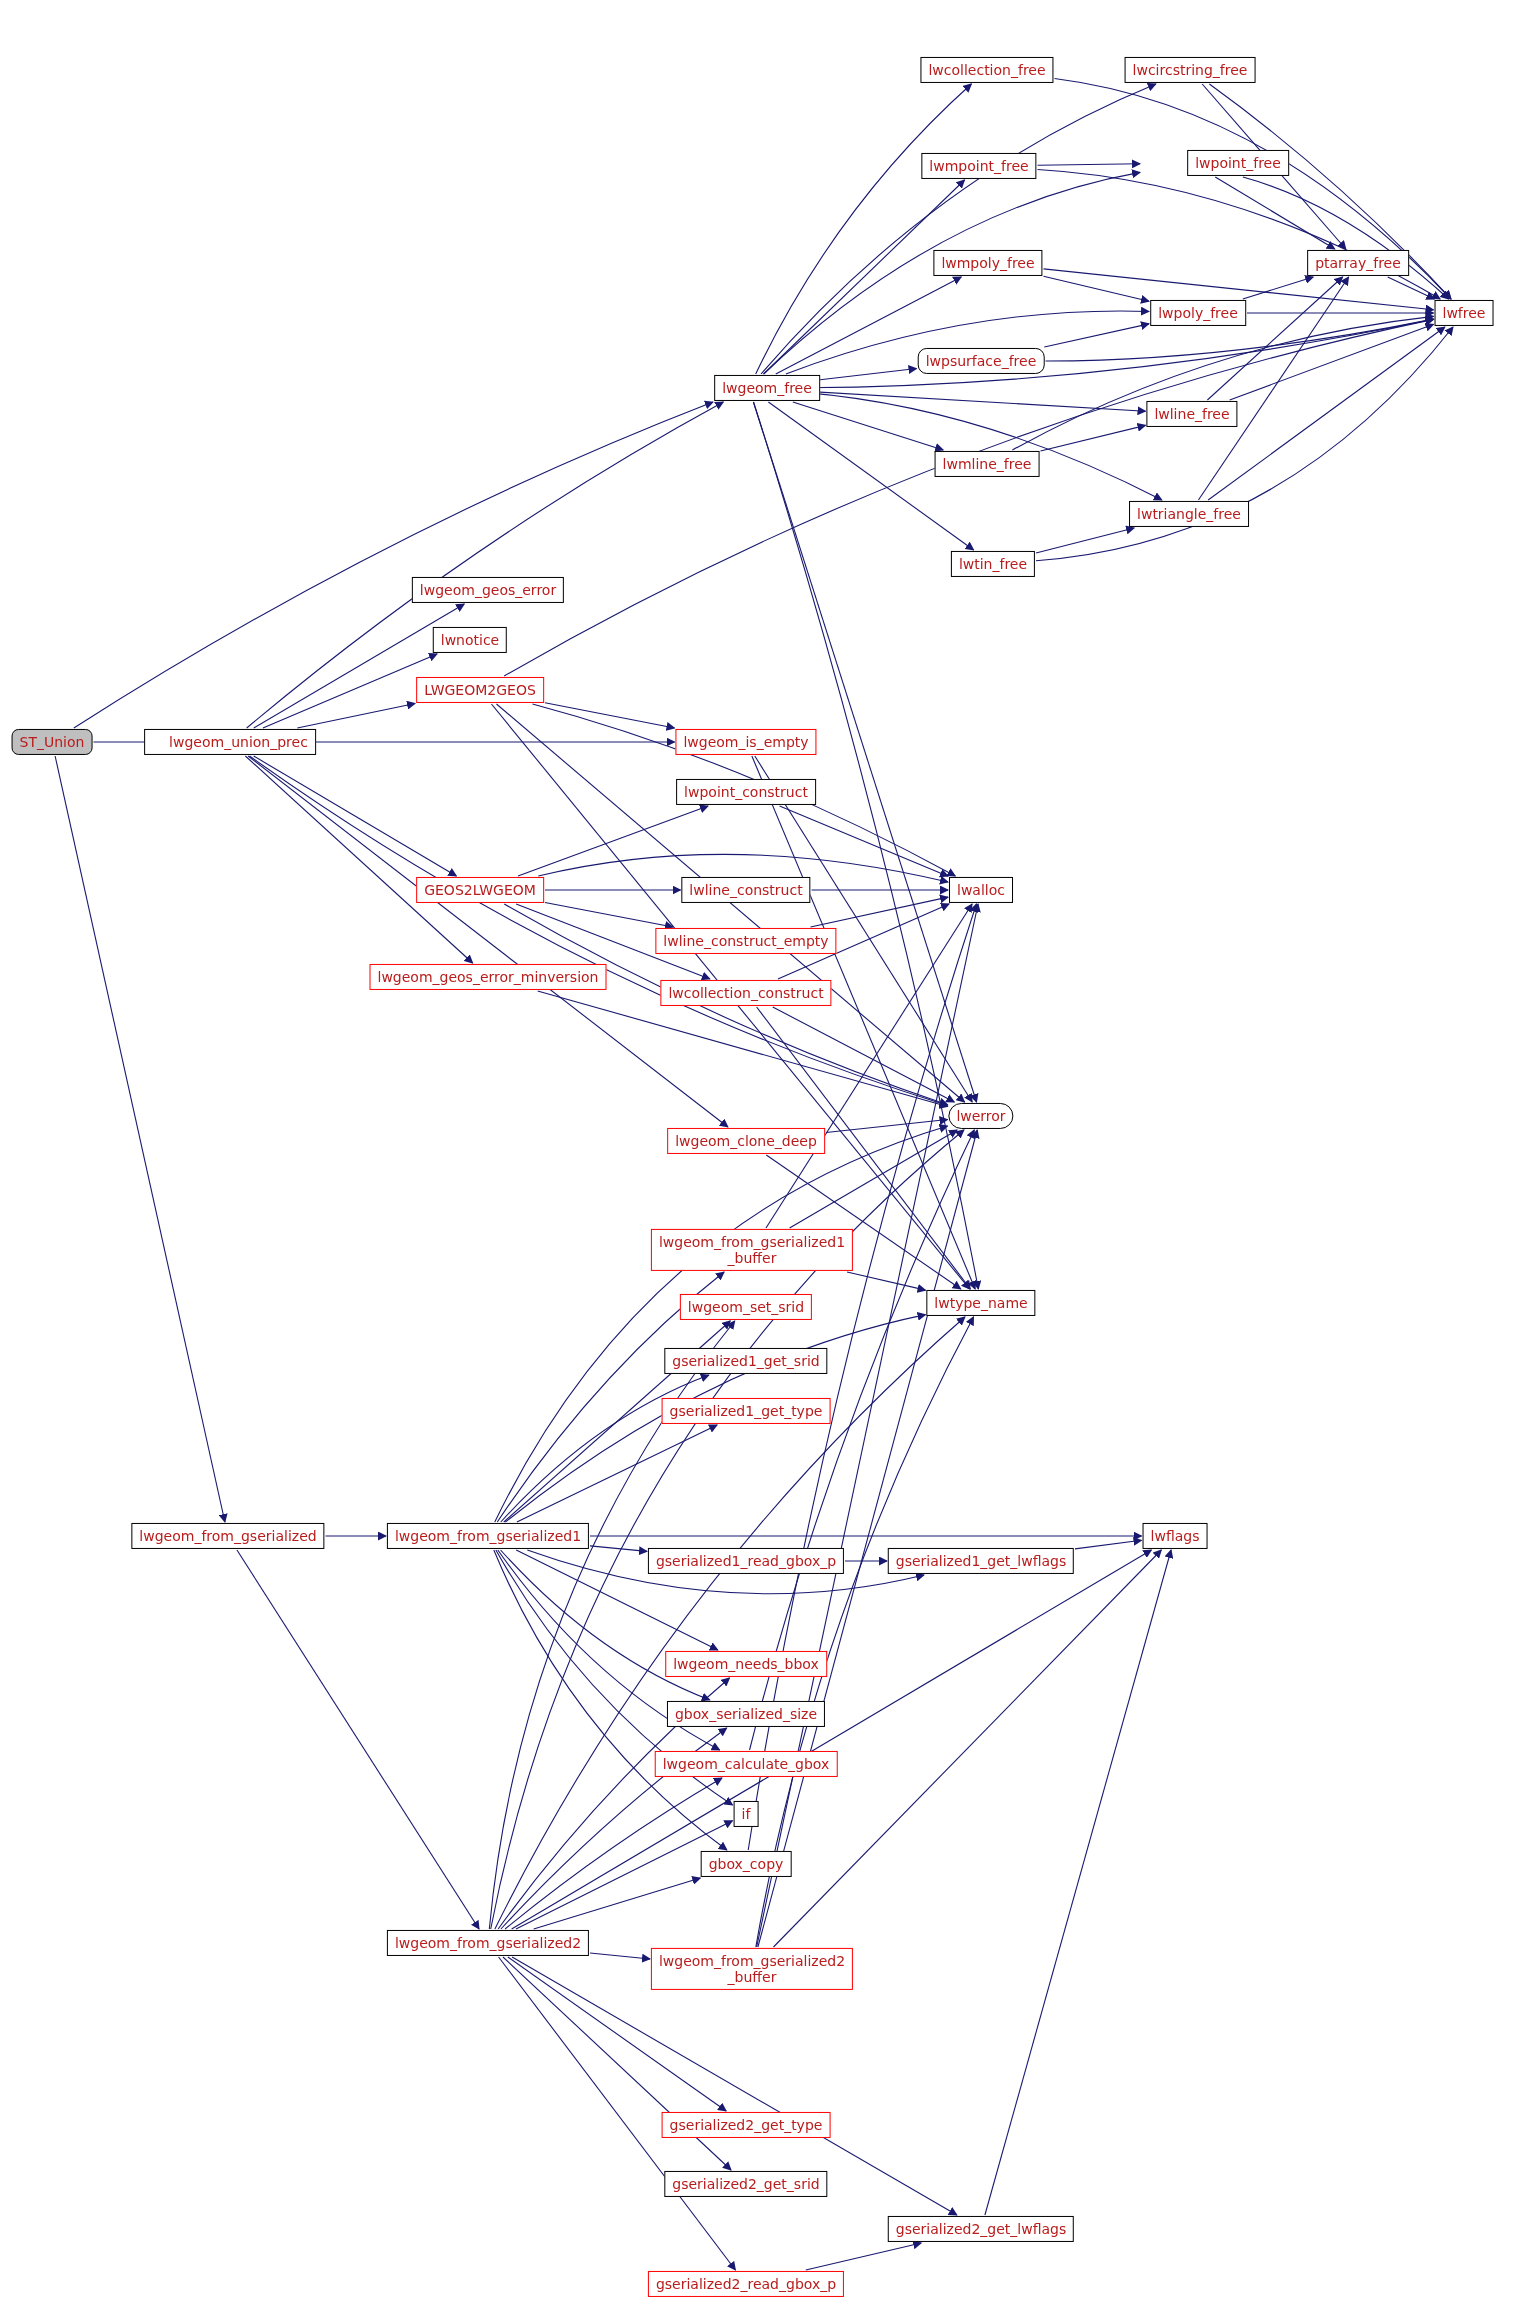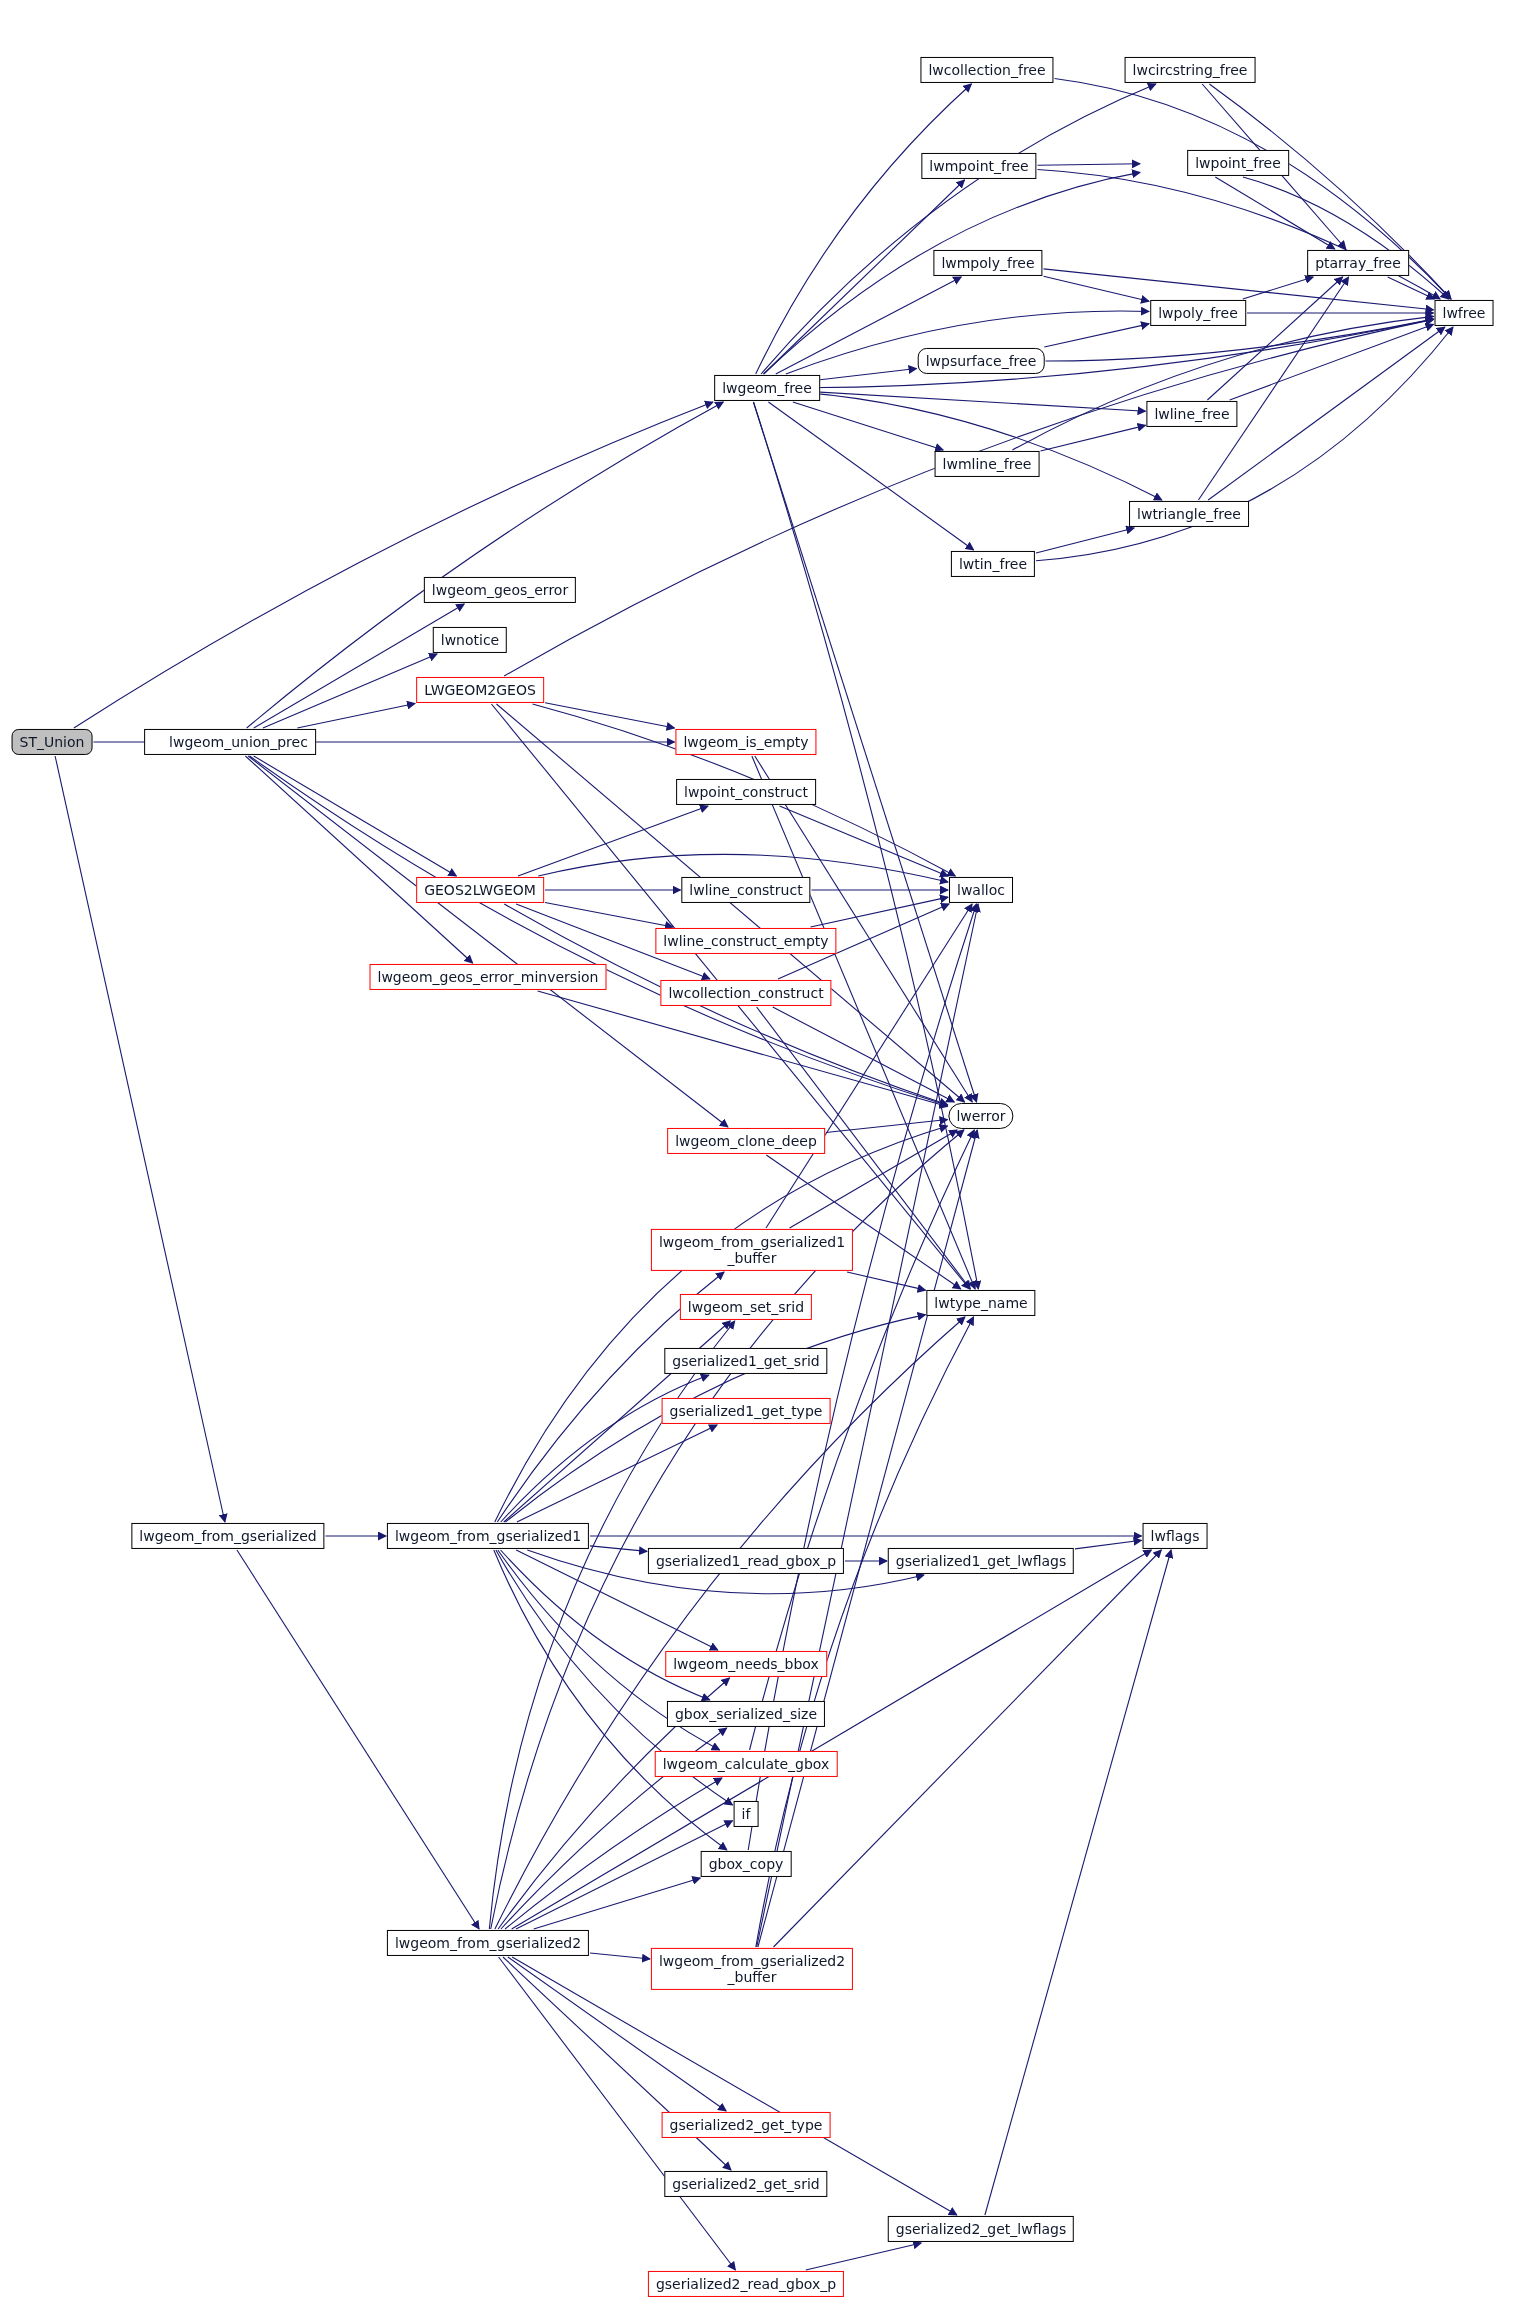--- a/index.html
+++ b/index.html
@@ -13,21 +13,21 @@
   }
   #edges { position:absolute; left:0; top:0; }
   .node {
     position:absolute;
     transform:translate(-50%,-50%);
     background:#ffffff;
     border:1px solid #000000;
     padding:4px 7px;
     font-size:14px;
     line-height:1.15;
-    color:#0f172a;
+    color:#b91c1c;
     white-space:pre;
     text-align:center;
     box-sizing:border-box;
     cursor:pointer;
   }
   .node.truncated { border-color:#ff0000; }
   .node.root { background:#bfbfbf;border-radius:7px; }
 </style>
 </head>
 <body>
@@ -152,21 +152,21 @@
         <path d="M773.4919168591224,1947 L1161.3233256351039,1550" fill="none" stroke="#191970" stroke-width="1.1" marker-end="url(#arrow)"></path>
         <path d="M756.6691380908248,1947 L978.0287303058387,904" fill="none" stroke="#191970" stroke-width="1.1" marker-end="url(#arrow)"></path>
         <path d="M805.8181818181818,2270 L921.1818181818182,2243" fill="none" stroke="#191970" stroke-width="1.1" marker-end="url(#arrow)"></path>
         <path d="M984.9191919191919,2215 L1171.080808080808,1550" fill="none" stroke="#191970" stroke-width="1.1" marker-end="url(#arrow)"></path>
       </g>
   </svg>
 
 <div class="node root" style="left: 52px; top: 742px;">ST_Union</div>
     <div class="node normal" style="left: 230px; top: 742px; padding-left: 24px;">lwgeom_union_prec</div>
     <div class="node normal" style="left: 228px; top: 1536px;">lwgeom_from_gserialized</div>
-    <div class="node normal" style="left: 488px; top: 590px; margin-left: 12px;">lwgeom_geos_error</div>
+    <div class="node normal" style="left: 488px; top: 590px;">lwgeom_geos_error</div>
     <div class="node normal" style="left: 470px; top: 640px;">lwnotice</div>
     <div class="node truncated" style="left: 480px; top: 690px;">LWGEOM2GEOS</div>
     <div class="node truncated" style="left: 746px; top: 742px;">lwgeom_is_empty</div>
     <div class="node normal" style="left: 746px; top: 792px;">lwpoint_construct</div>
     <div class="node truncated" style="left: 480px; top: 890px;">GEOS2LWGEOM</div>
     <div class="node normal" style="left: 746px; top: 890px;">lwline_construct</div>
     <div class="node normal" style="left: 981px; top: 890px;">lwalloc</div>
     <div class="node truncated" style="left: 746px; top: 941px;">lwline_construct_empty</div>
     <div class="node truncated" style="left: 488px; top: 977px;">lwgeom_geos_error_minversion</div>
     <div class="node truncated" style="left: 746px; top: 993px;">lwcollection_construct</div>

